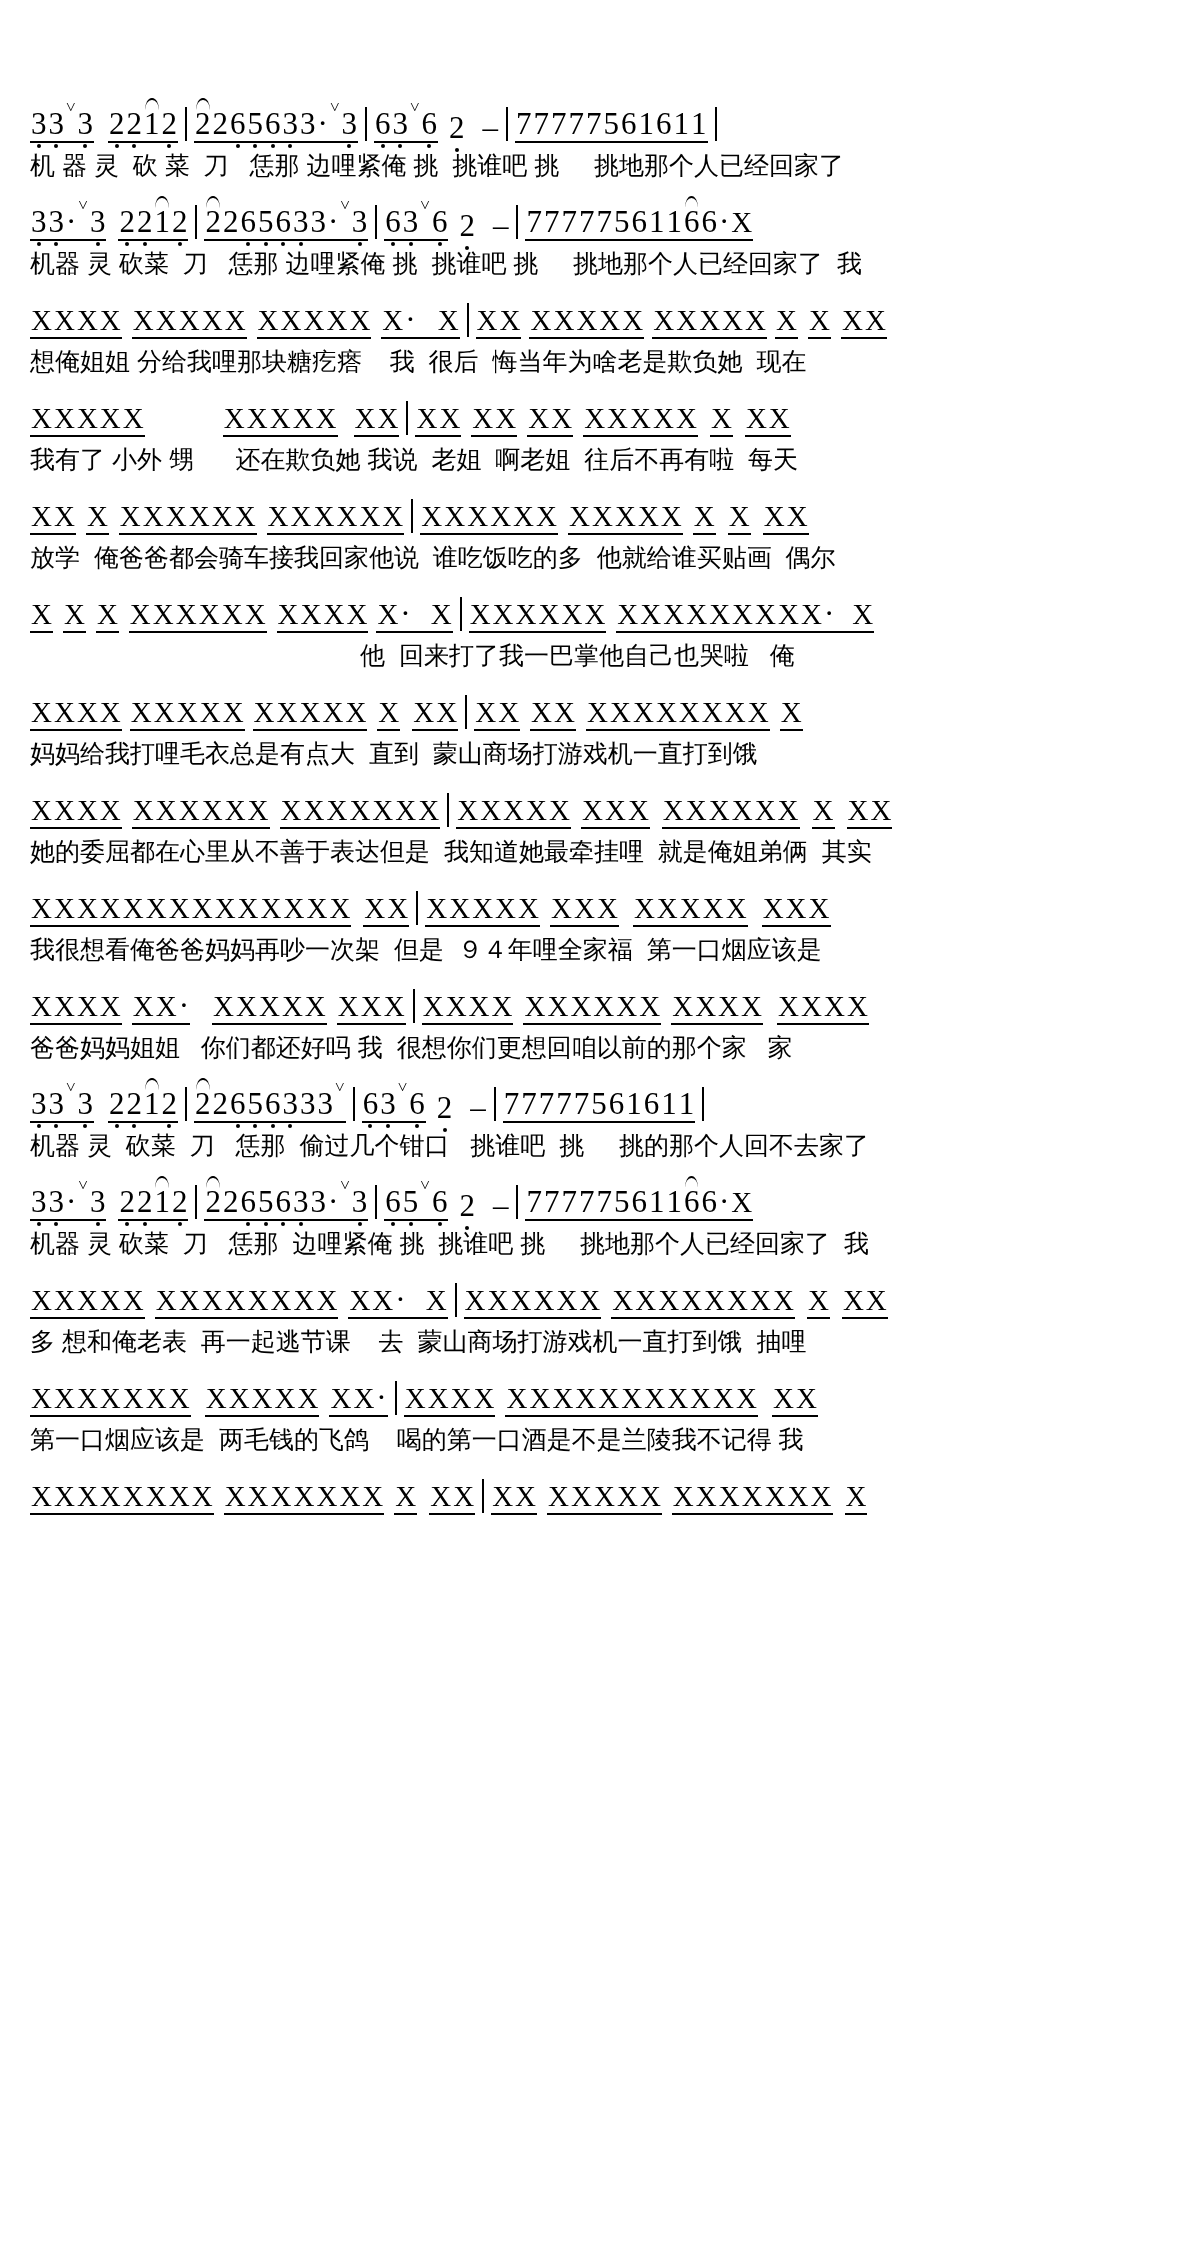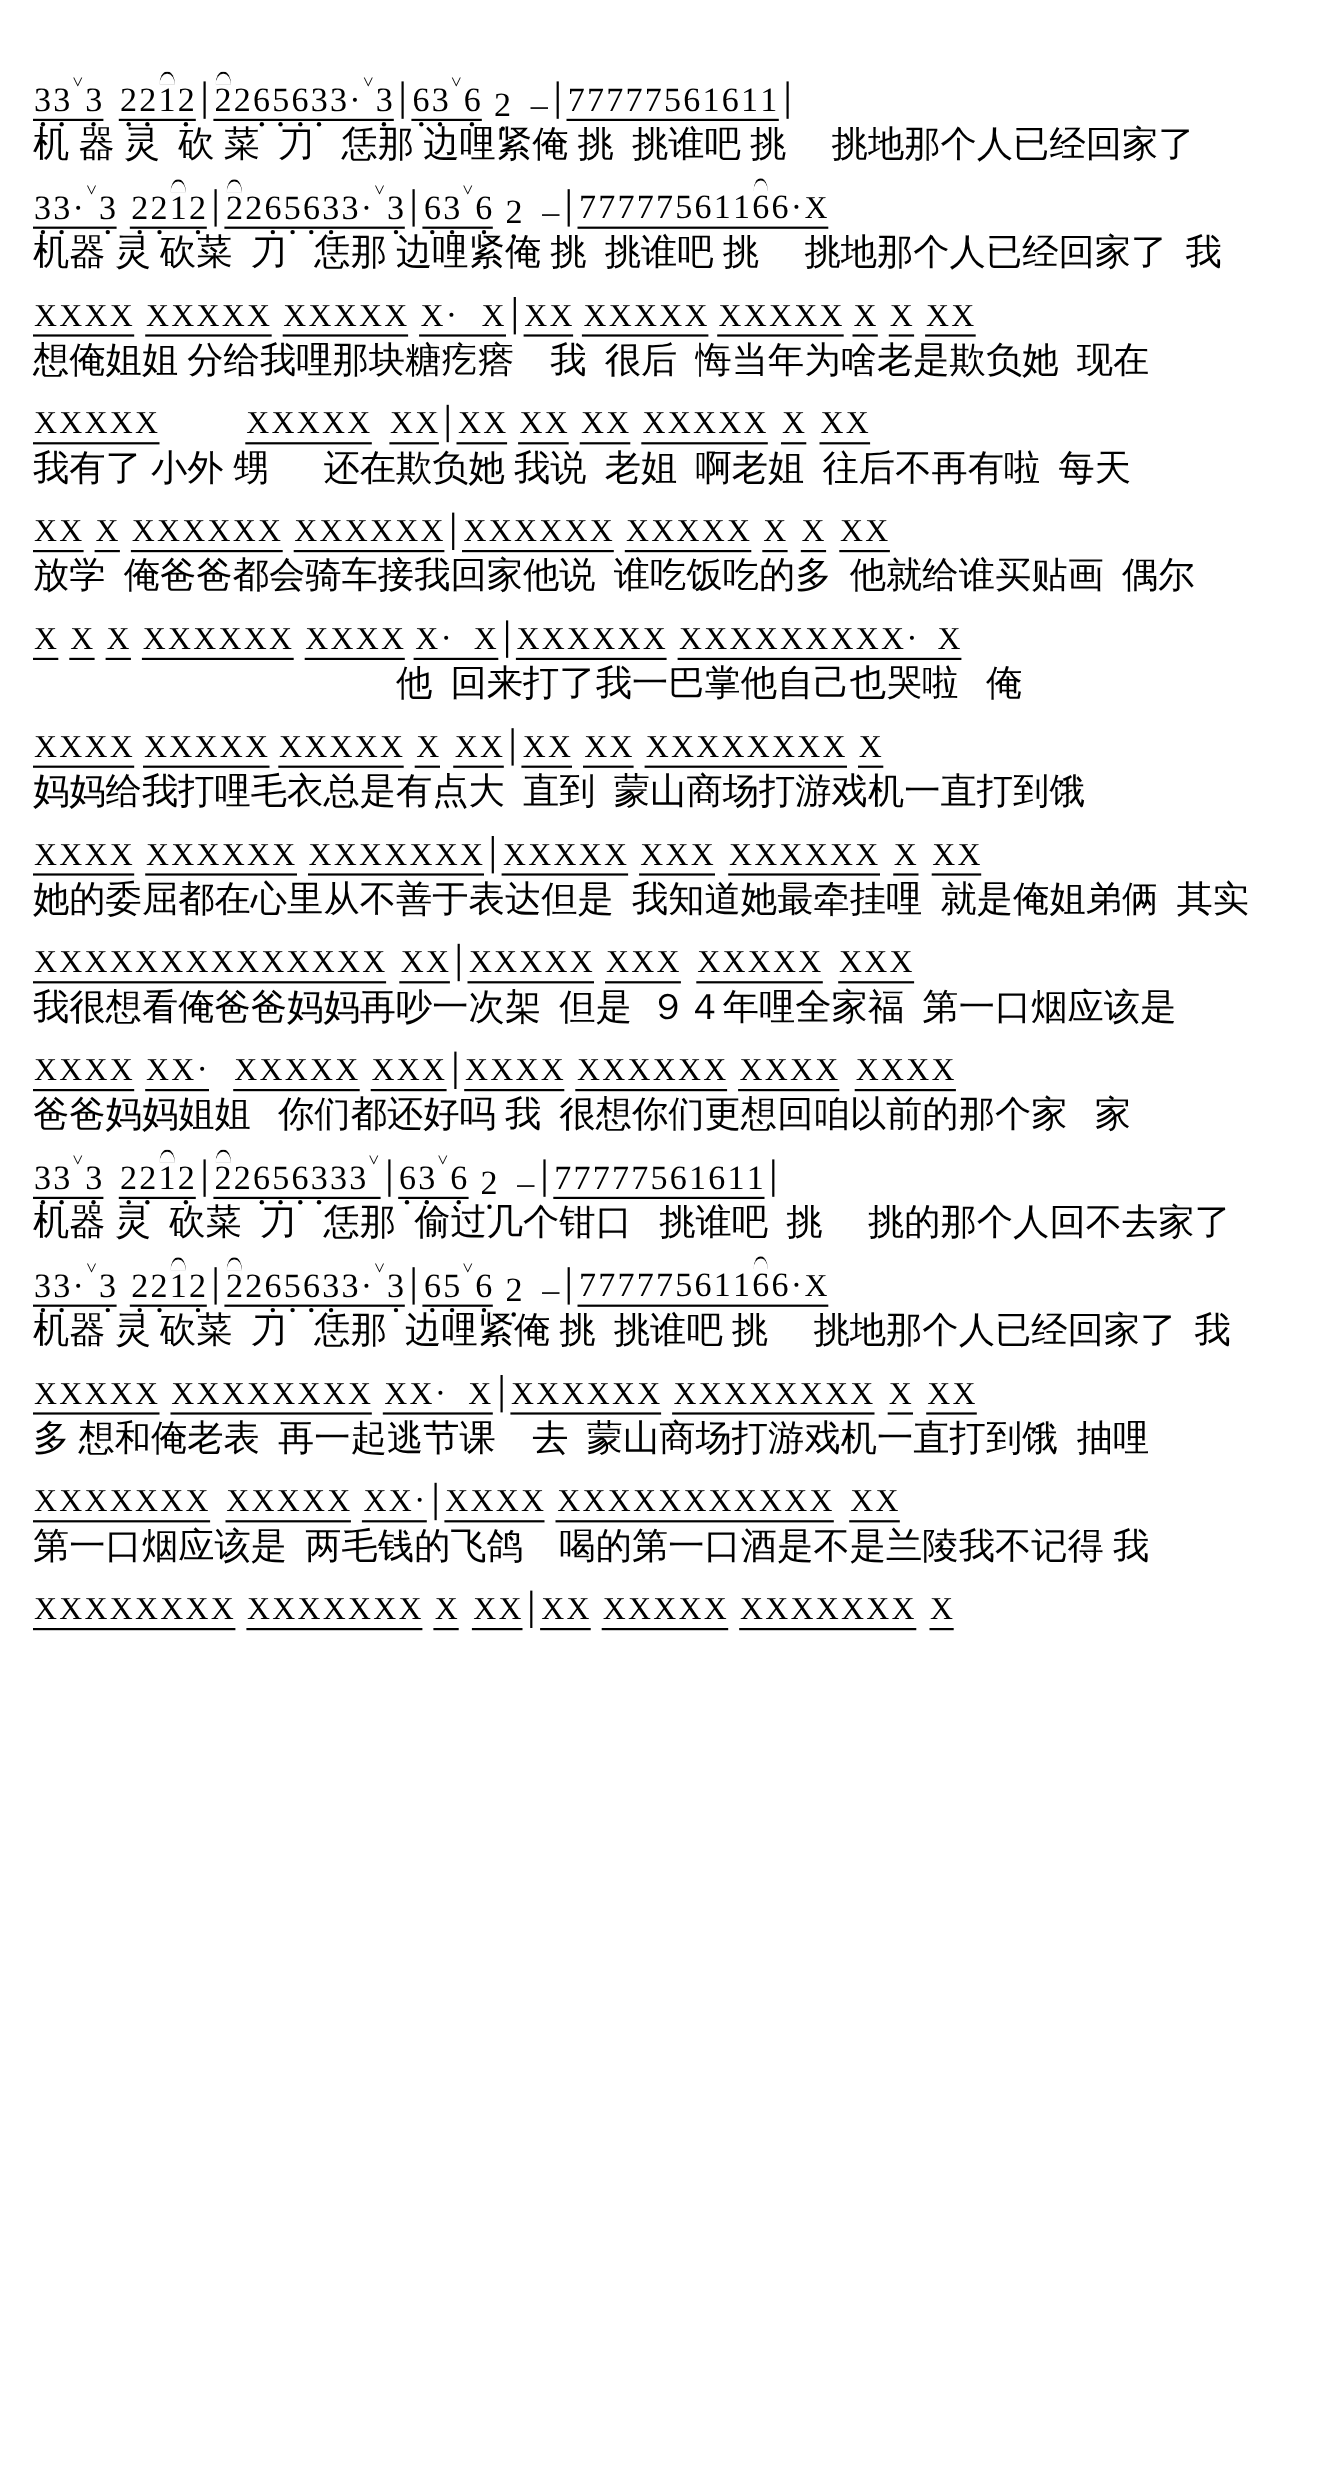--- a/index.html
+++ b/index.html
@@ -12,41 +12,41 @@
     height: 2257px;
     font-family: "Liberation Serif", serif;
     color: #000000;
     overflow: hidden;
   }
   .sheet {
     position: relative;
     width: 1048px;
     height: 2257px;
     box-sizing: border-box;
-    padding: 64px 30px 0 30px;
+    padding: 97px 30px 0 30px;
   }
   .line {
     position: relative;
     margin-bottom: 10px;
   }
   .notes {
     display: flex;
     align-items: flex-end;
     font-family: "Liberation Serif", serif;
     font-size: 31px;
     line-height: 1.0;
     letter-spacing: 0px;
     height: 46px;
     white-space: pre;
   }
   .lyrics {
     display: flex;
     align-items: center;
-    font-family: Liberation Serif, serif;
-    font-size: 33px;
+    font-family: Liberation Sans, sans-serif;
+    font-size: 25px;
     line-height: 1.0;
     height: 40px;
     white-space: pre;
     margin-top: 2px;
   }
   .notes span, .lyrics span {
     display: inline-block;
   }
   
   .grp {

